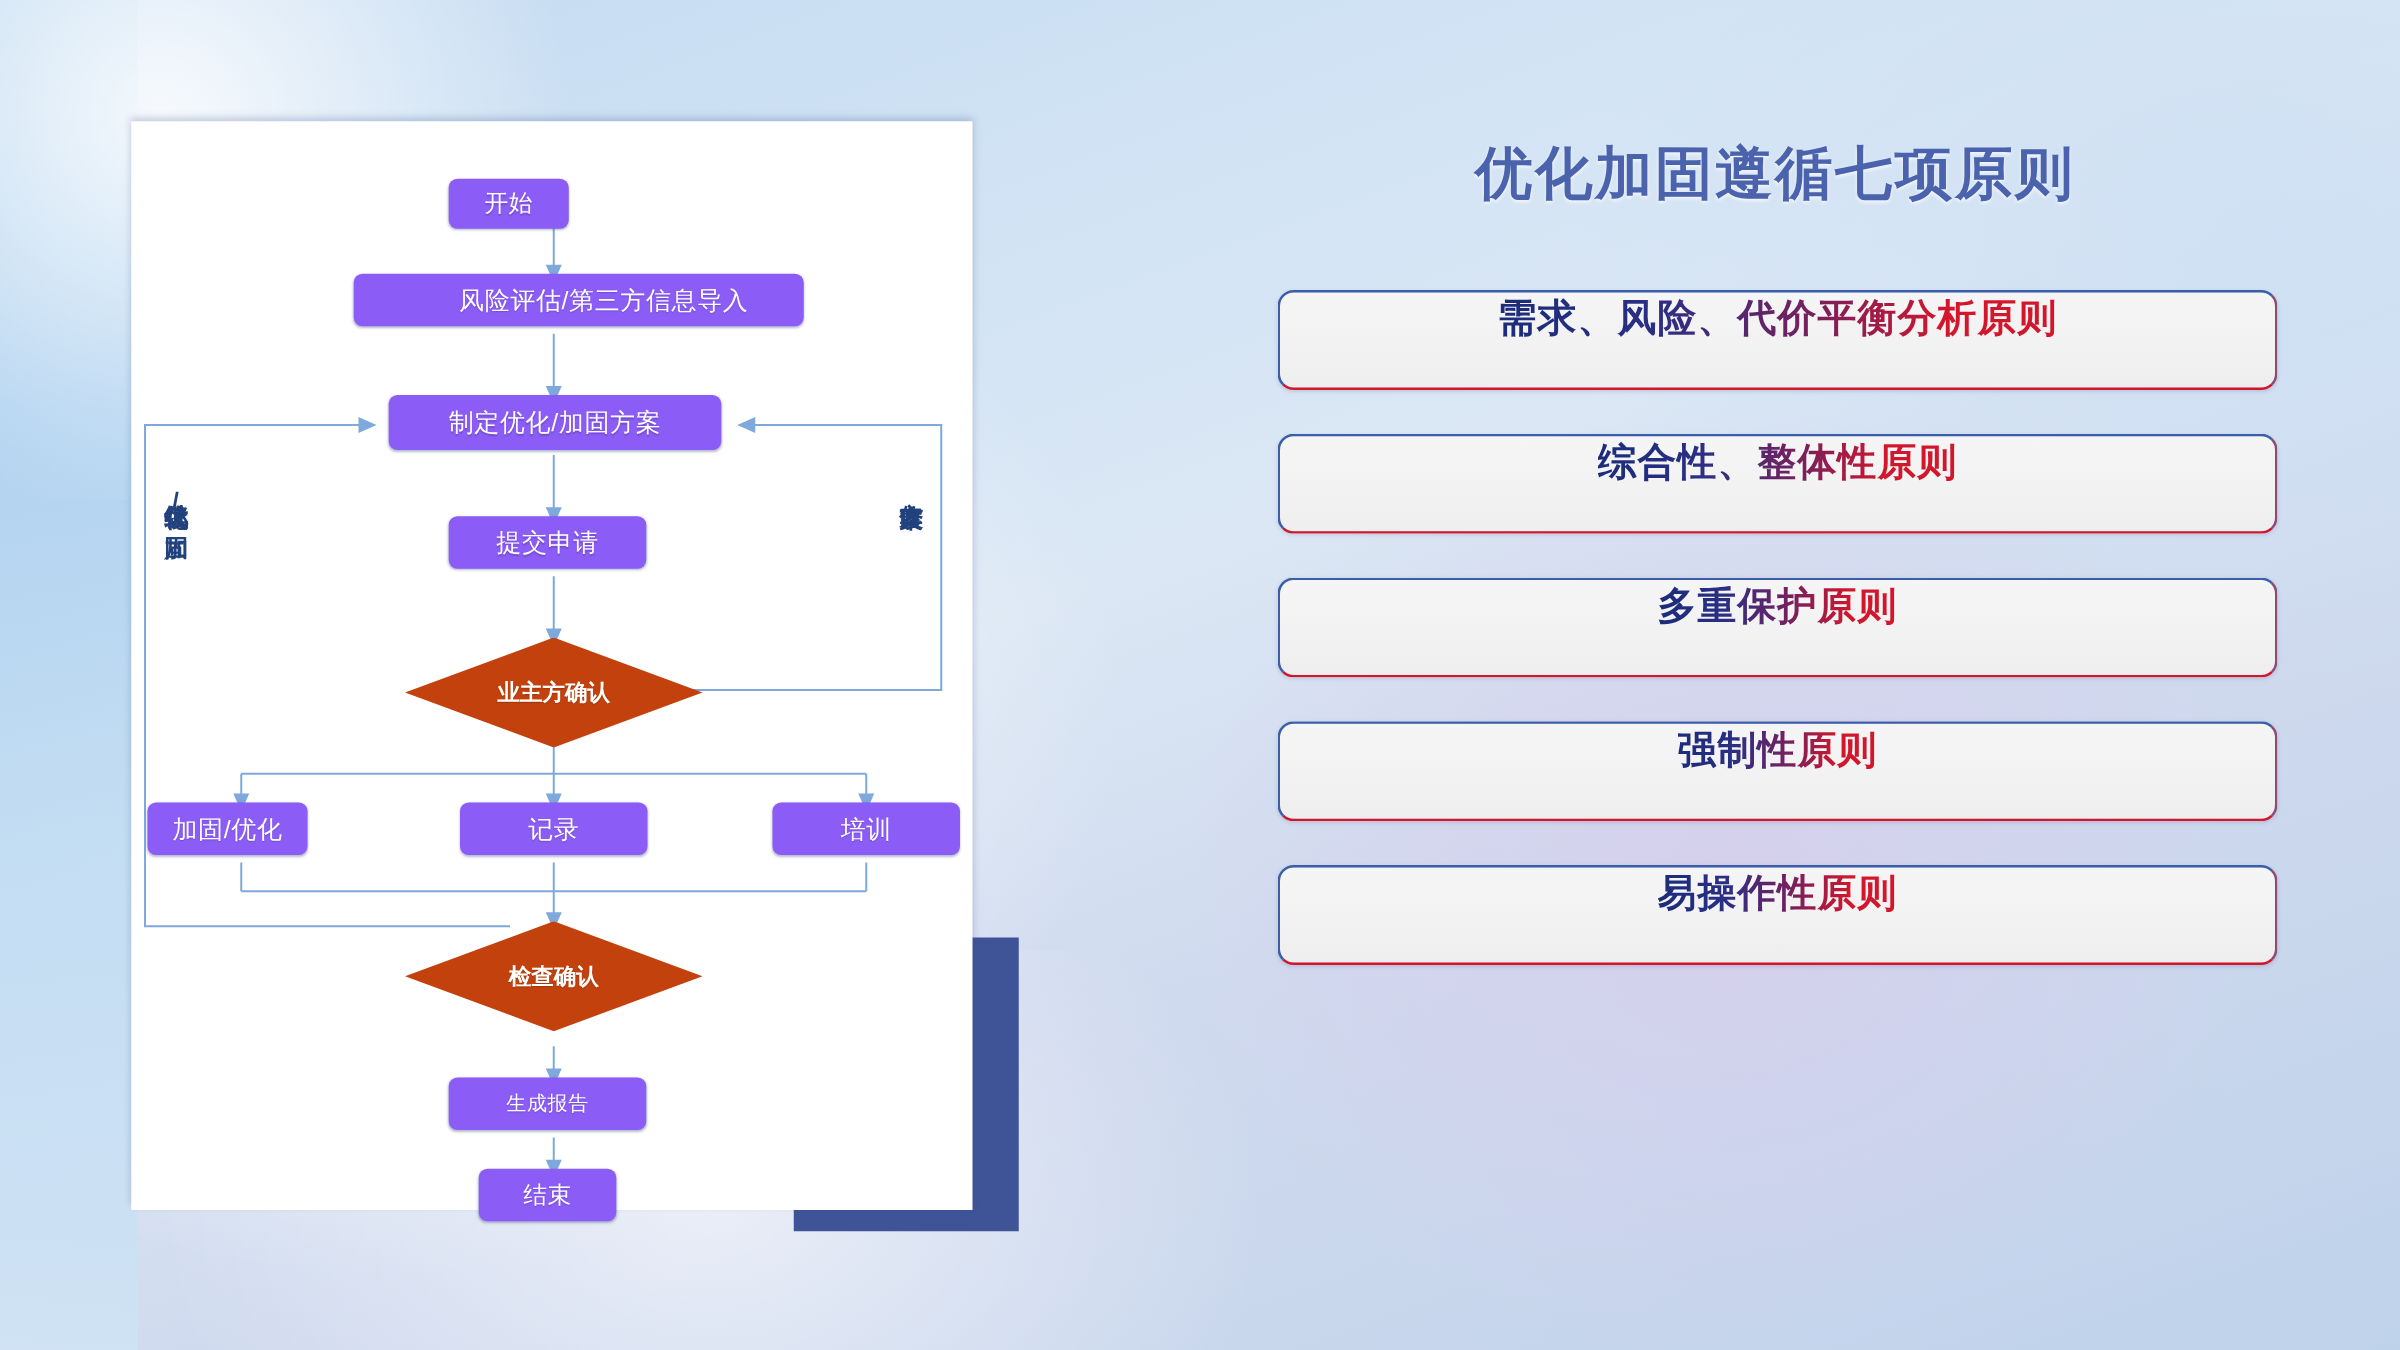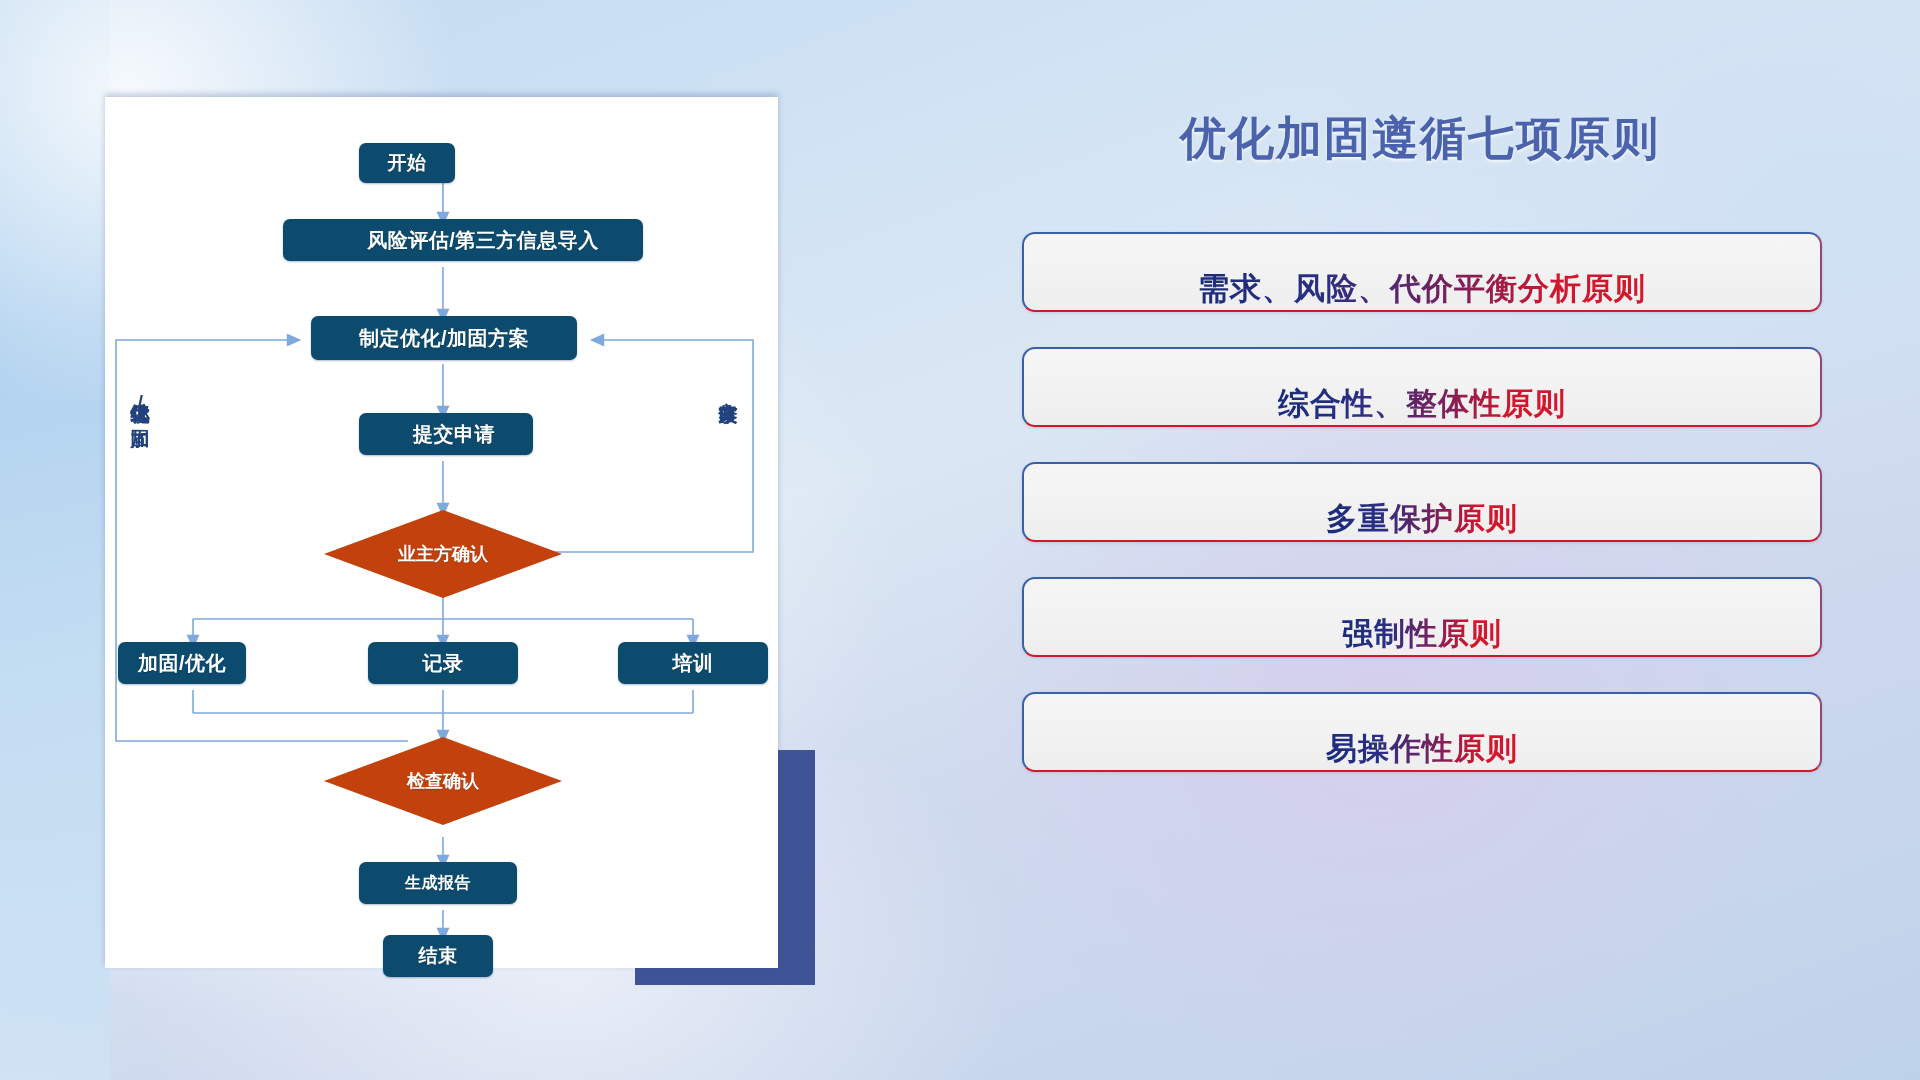--- a/index.html
+++ b/index.html
@@ -40,25 +40,25 @@
   .card{
     position:absolute;left:105px;top:97px;width:673px;height:871px;
     background:#ffffff;
     box-shadow:0 -3px 6px rgba(60,80,140,.28);
   }
 
   
   .flow{position:absolute;inset:0;}
   .node{
     position:absolute;
-    background:#0c4a6e;
+    background:#8b5cf6;
     color:#ffffff;
     border-radius:7px;
     display:flex;align-items:center;justify-content:center;
-    font-weight:bold;
+    font-weight:normal;
     letter-spacing:.5px;
     text-shadow:0 1px 1px rgba(0,0,0,.18);
     box-shadow:0 1px 2px rgba(40,60,120,.35);
     white-space:nowrap;
     z-index:3;
   }
   .diamond{
     position:absolute;
     background:#c2410c;
     color:#fff;
@@ -93,21 +93,21 @@
   .pill-list{position:absolute;left:1022px;top:232px;width:800px;}
   .pill{
     position:relative;
     height:76px;margin-bottom:35px;
     background:linear-gradient(180deg,#f5f5f6 0%,#f2f2f3 55%,#eeeeef 100%);
     border-radius:13px;
     border-top:2px solid #3a5fa8;
     border-left:2px solid #3a5fa8;
     border-right:2px solid #8f4a73;
     border-bottom:2.5px solid #d2162c;
-    display:flex;align-items:flex-end;justify-content:center;
+    display:flex;align-items:flex-start;justify-content:center;
     box-shadow:0 1px 3px rgba(80,90,130,.18);
   }
   .pill-text{
     font-size:31px;font-weight:bold;letter-spacing:1px;
     background:linear-gradient(90deg,#1b2c7a 0%,#2a2f84 28%,#7d1f5a 58%,#d2162c 80%,#d2162c 100%);
     -webkit-background-clip:text;background-clip:text;
     -webkit-text-fill-color:transparent;color:transparent;
   }
 </style>
 </head>
@@ -162,21 +162,21 @@
         <line x1="338" y1="813" x2="338" y2="838" marker-end="url(#ah)"></line>
       </g>
     </svg>
 
     <div class="node" style="left:254px;top:46px;width:96px;height:40px;font-size:19px;">开始</div>
 
     <div class="node" style="left:178px;top:122px;width:320px;height:42px;font-size:20px;padding-left:40px;">风险评估/第三方信息导入</div>
 
     <div class="node" style="left:206px;top:219px;width:266px;height:44px;font-size:20px;">制定优化/加固方案</div>
 
-    <div class="node" style="left:254px;top:316px;width:158px;height:42px;font-size:20px;padding-left:16px;">提交申请</div>
+    <div class="node" style="left:254px;top:316px;width:158px;height:42px;font-size:20px;">提交申请</div>
 
     <div class="diamond" style="left:219px;top:413px;width:238px;height:88px;font-size:18px;">业主方确认</div>
 
     <div class="node" style="left:13px;top:545px;width:128px;height:42px;font-size:20px;">加固/优化</div>
 
     <div class="node" style="left:263px;top:545px;width:150px;height:42px;font-size:20px;">记录</div>
 
     <div class="node" style="left:513px;top:545px;width:150px;height:42px;font-size:20px;">培训</div>
 
     <div class="diamond" style="left:219px;top:640px;width:238px;height:88px;font-size:18px;">检查确认</div>

